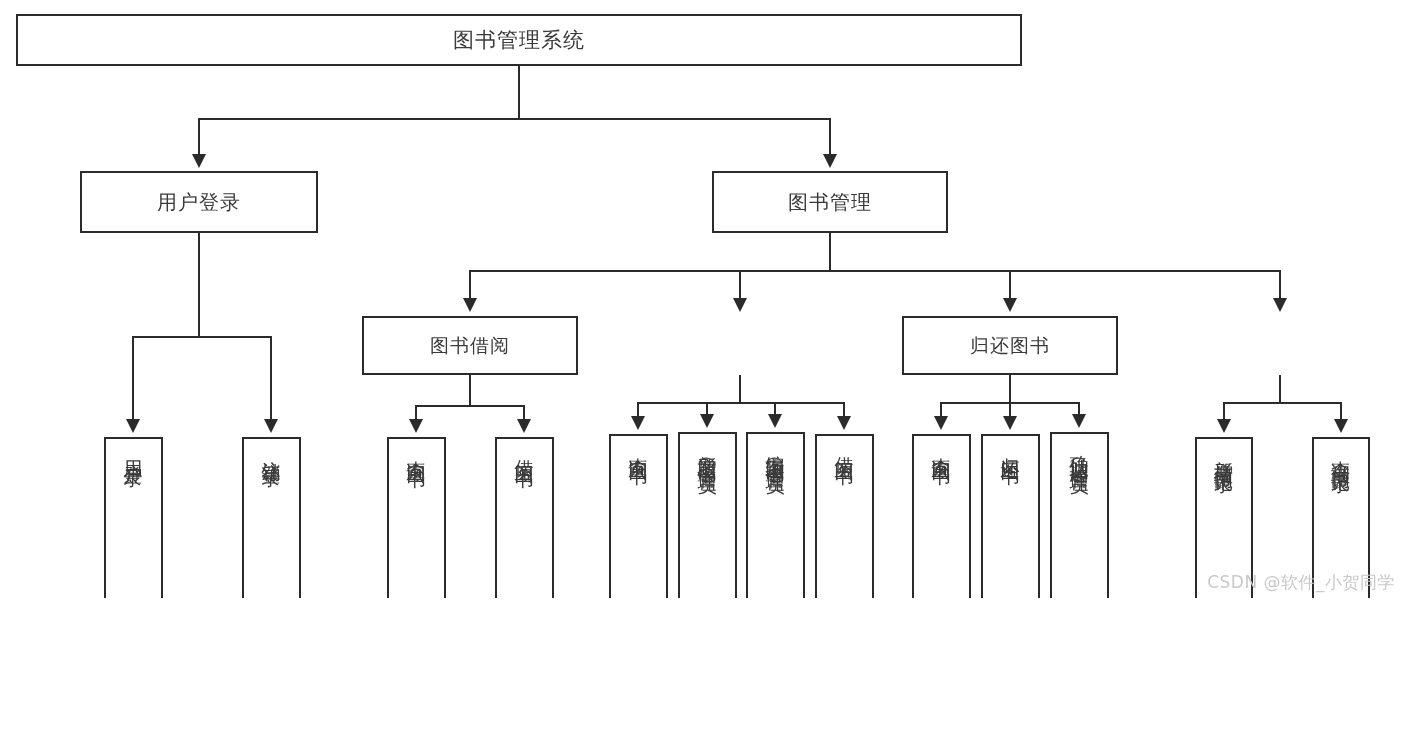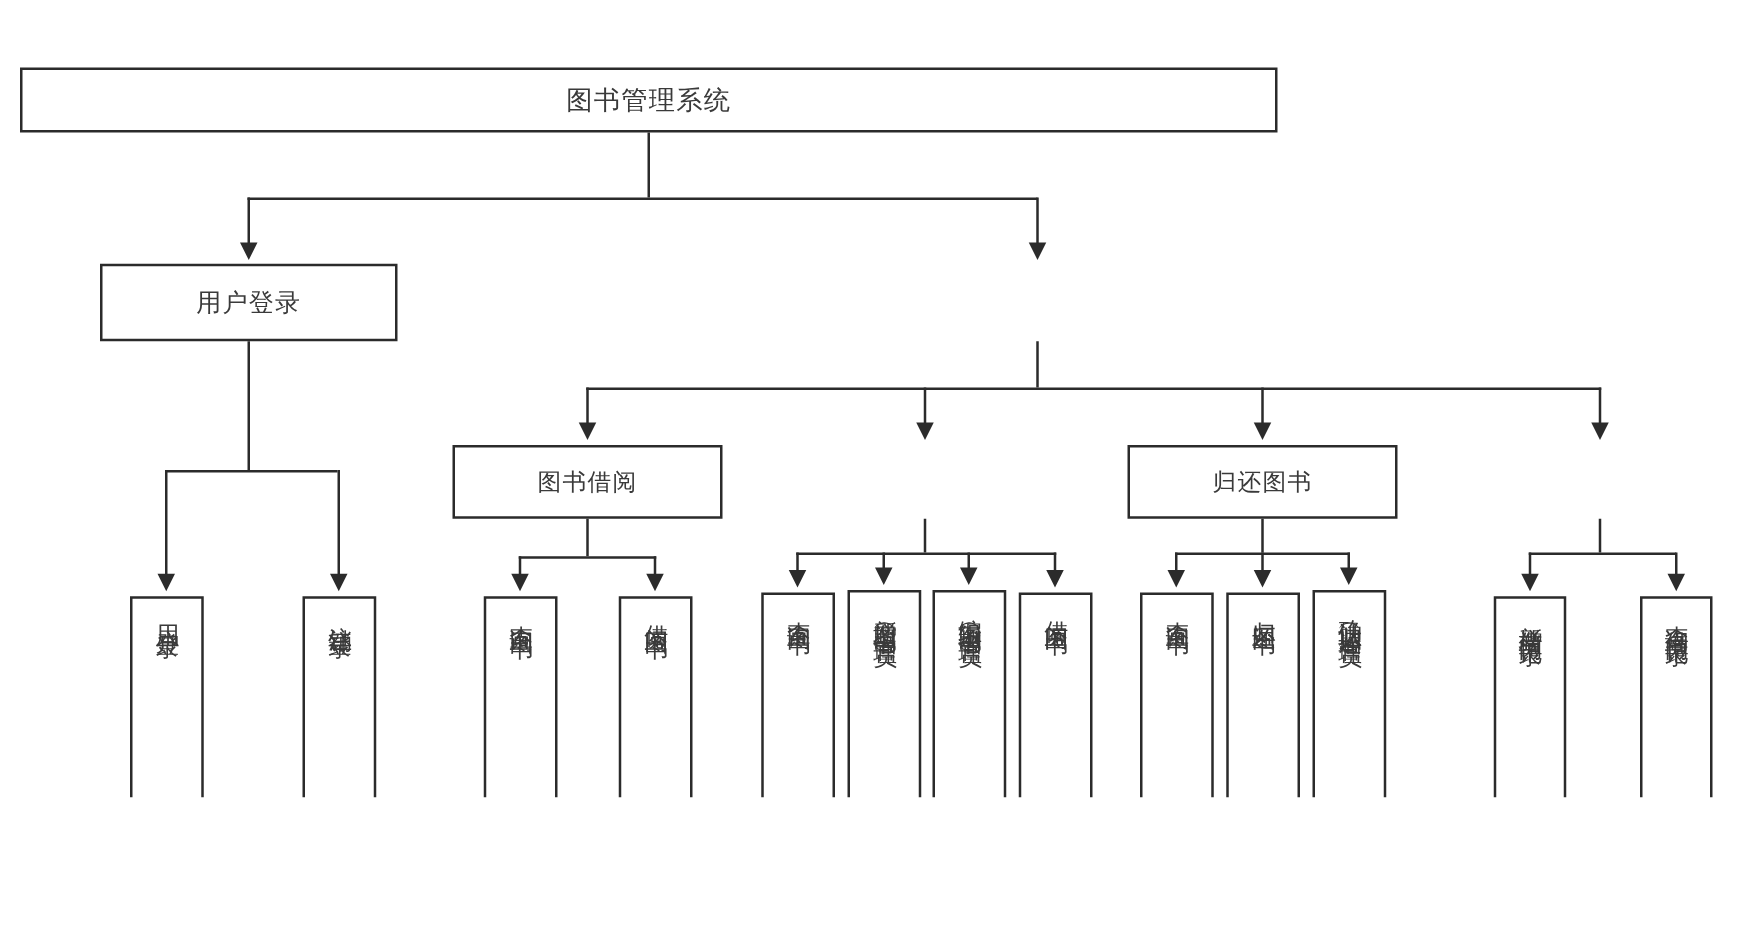--- a/index.html
+++ b/index.html
@@ -10,21 +10,20 @@
   }
   body {
     font-family: "DejaVu Sans", "Liberation Sans", sans-serif;
   }
   #canvas {
     position: relative;
     width: 1405px;
     height: 598px;
     background: #ffffff;
     overflow: hidden;
-    margin-top: 40px;
   }
 
   
   .node {
     position: absolute;
     box-sizing: border-box;
     background: #ffffff;
     border: 2px solid #2b2b2b;
     color: #3a3a3a;
   }
@@ -99,20 +98,23 @@
   <div class="vline" style="left:198px; top:118px; height:38px;"></div>
   <div class="arrow" style="left:192px; top:154px;"></div>
 
   <div class="vline" style="left:829px; top:118px; height:38px;"></div>
   <div class="arrow" style="left:823px; top:154px;"></div>
 
   <div class="node node-h fs-l2" style="left:80px; top:171px; width:238px; height:62px;">
     <span>用户登录</span>
   </div>
 
+  <div class="node node-h fs-l2" style="left:712px; top:171px; width:236px; height:62px;">
+    <span>图书管理</span>
+  </div>
 
   <div class="vline" style="left:198px; top:233px; height:103px;"></div>
   <div class="hline" style="left:132px; top:336px; width:138px; height:2px;"></div>
   <div class="vline" style="left:132px; top:336px; height:85px;"></div>
   <div class="arrow" style="left:126px; top:419px;"></div>
   <div class="vline" style="left:270px; top:336px; height:85px;"></div>
   <div class="arrow" style="left:264px; top:419px;"></div>
 
   <div class="vline" style="left:829px; top:233px; height:37px;"></div>
   <div class="hline" style="left:469px; top:270px; width:812px; height:2px;"></div>
@@ -210,14 +212,15 @@
     <span class="vtext">确认归还（管理员）</span>
   </div>
 
   <div class="node node-v fs-leaf" style="left:1195px; top:437px; width:58px; height:298px;">
     <span class="vtext">新增借阅记录</span>
   </div>
   <div class="node node-v fs-leaf" style="left:1312px; top:437px; width:58px; height:298px;">
     <span class="vtext">查询借阅记录</span>
   </div>
 
+  <div id="watermark">CSDN @软件_小贺同学</div>
 
 </div>
 
 </body></html>

